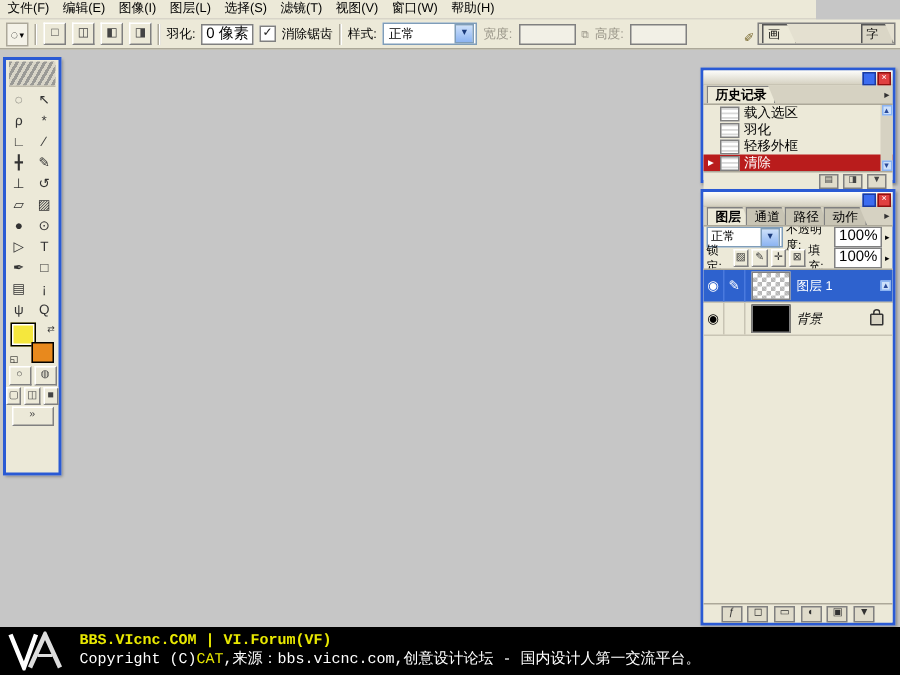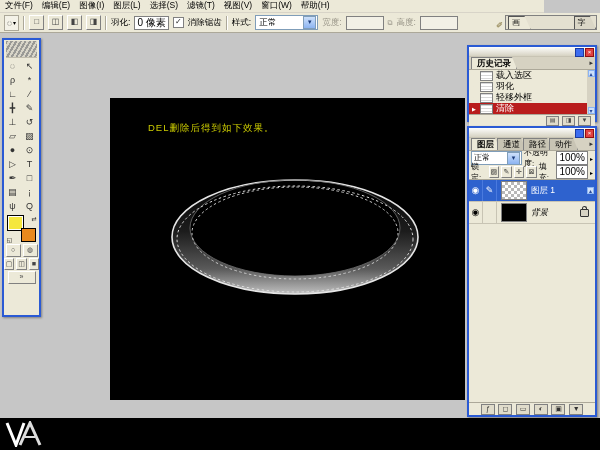--- a/index.html
+++ b/index.html
@@ -227,39 +227,20 @@
     <div class="trow">
       <span class="tbtn sm">▢</span>
       <span class="tbtn sm">◫</span>
       <span class="tbtn sm">■</span>
     </div>
     <div class="trow">
       <span class="tbtn ir">»</span>
     </div>
   </div>
 
-  <div class="canvas">
-    <div class="note">DEL删除后得到如下效果。</div>
-    <svg width="355" height="302" viewBox="0 0 355 302">
-      <defs>
-        <linearGradient id="ringGrad" x1="0" y1="0" x2="0" y2="1">
-          <stop offset="0%" stop-color="#050505"></stop>
-          <stop offset="45%" stop-color="#1c1c1c"></stop>
-          <stop offset="78%" stop-color="#5a5a5a"></stop>
-          <stop offset="100%" stop-color="#c0c0c0"></stop>
-        </linearGradient>
-      </defs>
-      <path d="M62,139 a123,57 0 1,0 246,0 a123,57 0 1,0 -246,0
-               M80,130 a105,48 0 1,1 210,0 a105,48 0 1,1 -210,0" fill="url(#ringGrad)" fill-rule="evenodd"></path>
-      <ellipse cx="185" cy="139" rx="123" ry="57" fill="none" stroke="#e6e6e6" stroke-width="1.6"></ellipse>
-      <ellipse cx="185" cy="130" rx="105" ry="48" fill="none" stroke="#707070" stroke-width="0.8"></ellipse>
-      <ellipse cx="185" cy="141" rx="118" ry="53" fill="none" stroke="#dddddd" stroke-width="1" stroke-dasharray="2.5,2.5"></ellipse>
-      <ellipse cx="185" cy="135" rx="103" ry="46" fill="none" stroke="#cccccc" stroke-width="1" stroke-dasharray="2.5,2.5"></ellipse>
-    </svg>
-  </div>
 
   <div class="palette history">
     <div class="ptitle">
       <span class="pbtns">
         <span class="pbtn min"></span>
         <span class="pbtn close">×</span>
       </span>
     </div>
     <div class="ptabs">
       <span class="ptab active">历史记录</span>
@@ -356,15 +337,19 @@
       <span class="lficon">▼</span>
     </div>
   </div>
 
   <div class="footer">
     <svg class="valogo" width="40" height="26" viewBox="0 0 40 26">
       <path d="M2,2 L11,24 L19,2" fill="none" stroke="#ffffff" stroke-width="3"></path>
       <path d="M15,24 L25,2 L35,24" fill="none" stroke="#dddddd" stroke-width="3"></path>
       <path d="M20,16 L30,16" stroke="#dddddd" stroke-width="2"></path>
     </svg>
+    <div class="ftext">
+      <div class="fline1">BBS.VIcnc.COM | VI.Forum(VF)</div>
+      <div class="fline2"><span>Copyright (C)</span><span class="fauthor">CAT</span><span>,来源：bbs.vicnc.com,创意设计论坛 - 国内设计人第一交流平台。</span></div>
+    </div>
   </div>
 
 </div>
 
 </body></html>

